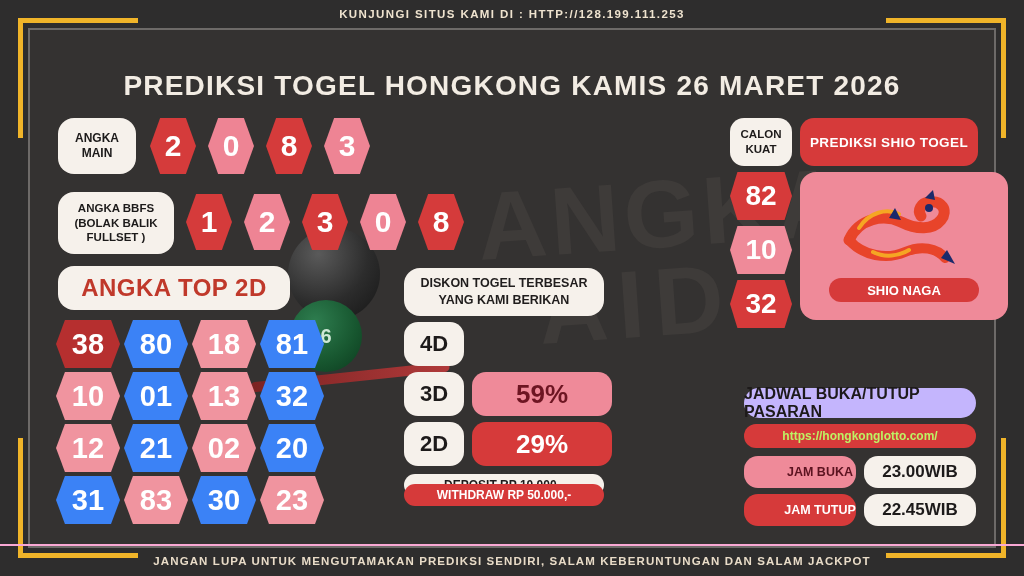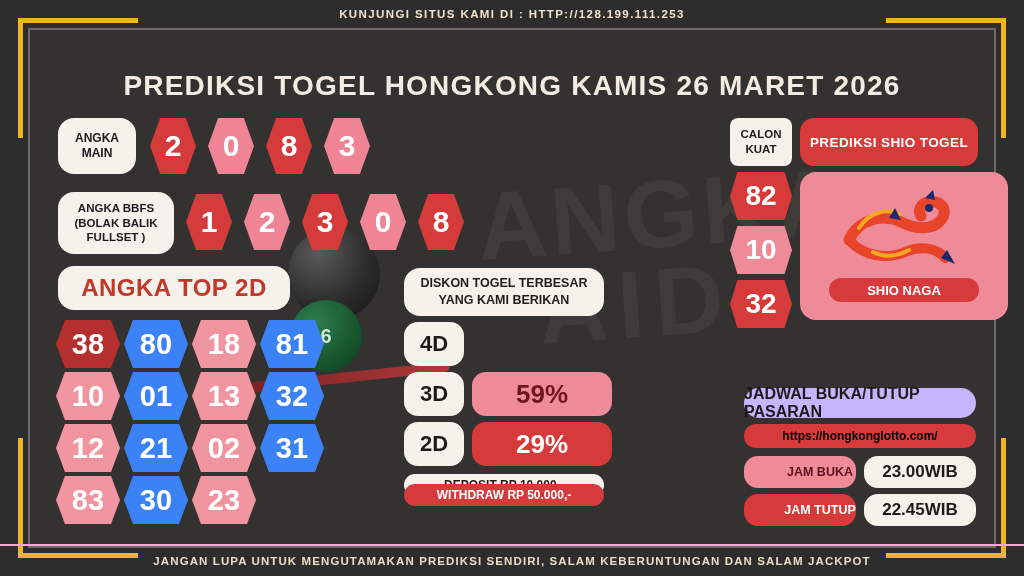--- a/index.html
+++ b/index.html
@@ -160,21 +160,21 @@
   .wd{
     position:absolute; left:404px; top:484px; width:200px; height:22px;
     background:#d63a3a; border-radius:11px; color:#fff;
     display:flex; align-items:center; justify-content:center;
     font-size:12px; font-weight:bold;
   }
 
   
   .calon{
     position:absolute; left:730px; top:118px; width:62px; height:48px;
-    background:#f6f1eb; border-radius:8px; color:#1d1a1a;
+    background:#f6f1eb; border-radius:14px; color:#1d1a1a;
     display:flex; flex-direction:column; align-items:center; justify-content:center;
     font-size:11.5px; font-weight:bold; line-height:1.3;
   }
   .shio-head{
     position:absolute; left:800px; top:118px; width:178px; height:48px;
     background:#d63a3a; border-radius:14px; color:#fff;
     display:flex; align-items:center; justify-content:center;
     font-size:13.5px; font-weight:bold; letter-spacing:0.4px;
   }
   .shio-nums{ position:absolute; left:730px; top:172px; }
@@ -201,21 +201,21 @@
   }
 
   .jadwal{
     position:absolute; left:744px; top:388px; width:232px; height:30px;
     background:#c4b5fd; border-radius:15px; color:#1d1a1a;
     display:flex; align-items:center; justify-content:center;
     font-size:16px; font-weight:bold;
   }
   .url{
     position:absolute; left:744px; top:424px; width:232px; height:24px;
-    background:#d63a3a; border-radius:12px; color:#000000;
+    background:#d63a3a; border-radius:12px; color:#bef264;
     display:flex; align-items:center; justify-content:center;
     font-size:12px; font-weight:bold;
   }
   .time-row{ position:absolute; display:flex; align-items:center; }
   .time-lbl{
     width:112px; height:32px; border-radius:14px;
     display:flex; align-items:center; justify-content:center;
     font-size:12.5px; font-weight:bold; margin-right:8px;padding-left:40px;
   }
   .tl-pink{ background:#ef8a99; color:#5c1320; }
@@ -292,20 +292,21 @@
     <div class="cell c-red">81</div>
 
     <div class="cell c-lpink">10</div>
     <div class="cell c-red">01</div>
     <div class="cell c-lpink">13</div>
     <div class="cell c-red">32</div>
 
     <div class="cell c-lpink">12</div>
     <div class="cell c-red">21</div>
     <div class="cell c-lpink">02</div>
+    <div class="cell c-red">20</div>
 
     <div class="cell c-red">31</div>
     <div class="cell c-lpink">83</div>
     <div class="cell c-red">30</div>
     <div class="cell c-lpink">23</div>
   </div>
 
   <div class="disk-head">
     <div>DISKON TOGEL TERBESAR</div>
     <div>YANG KAMI BERIKAN</div>

